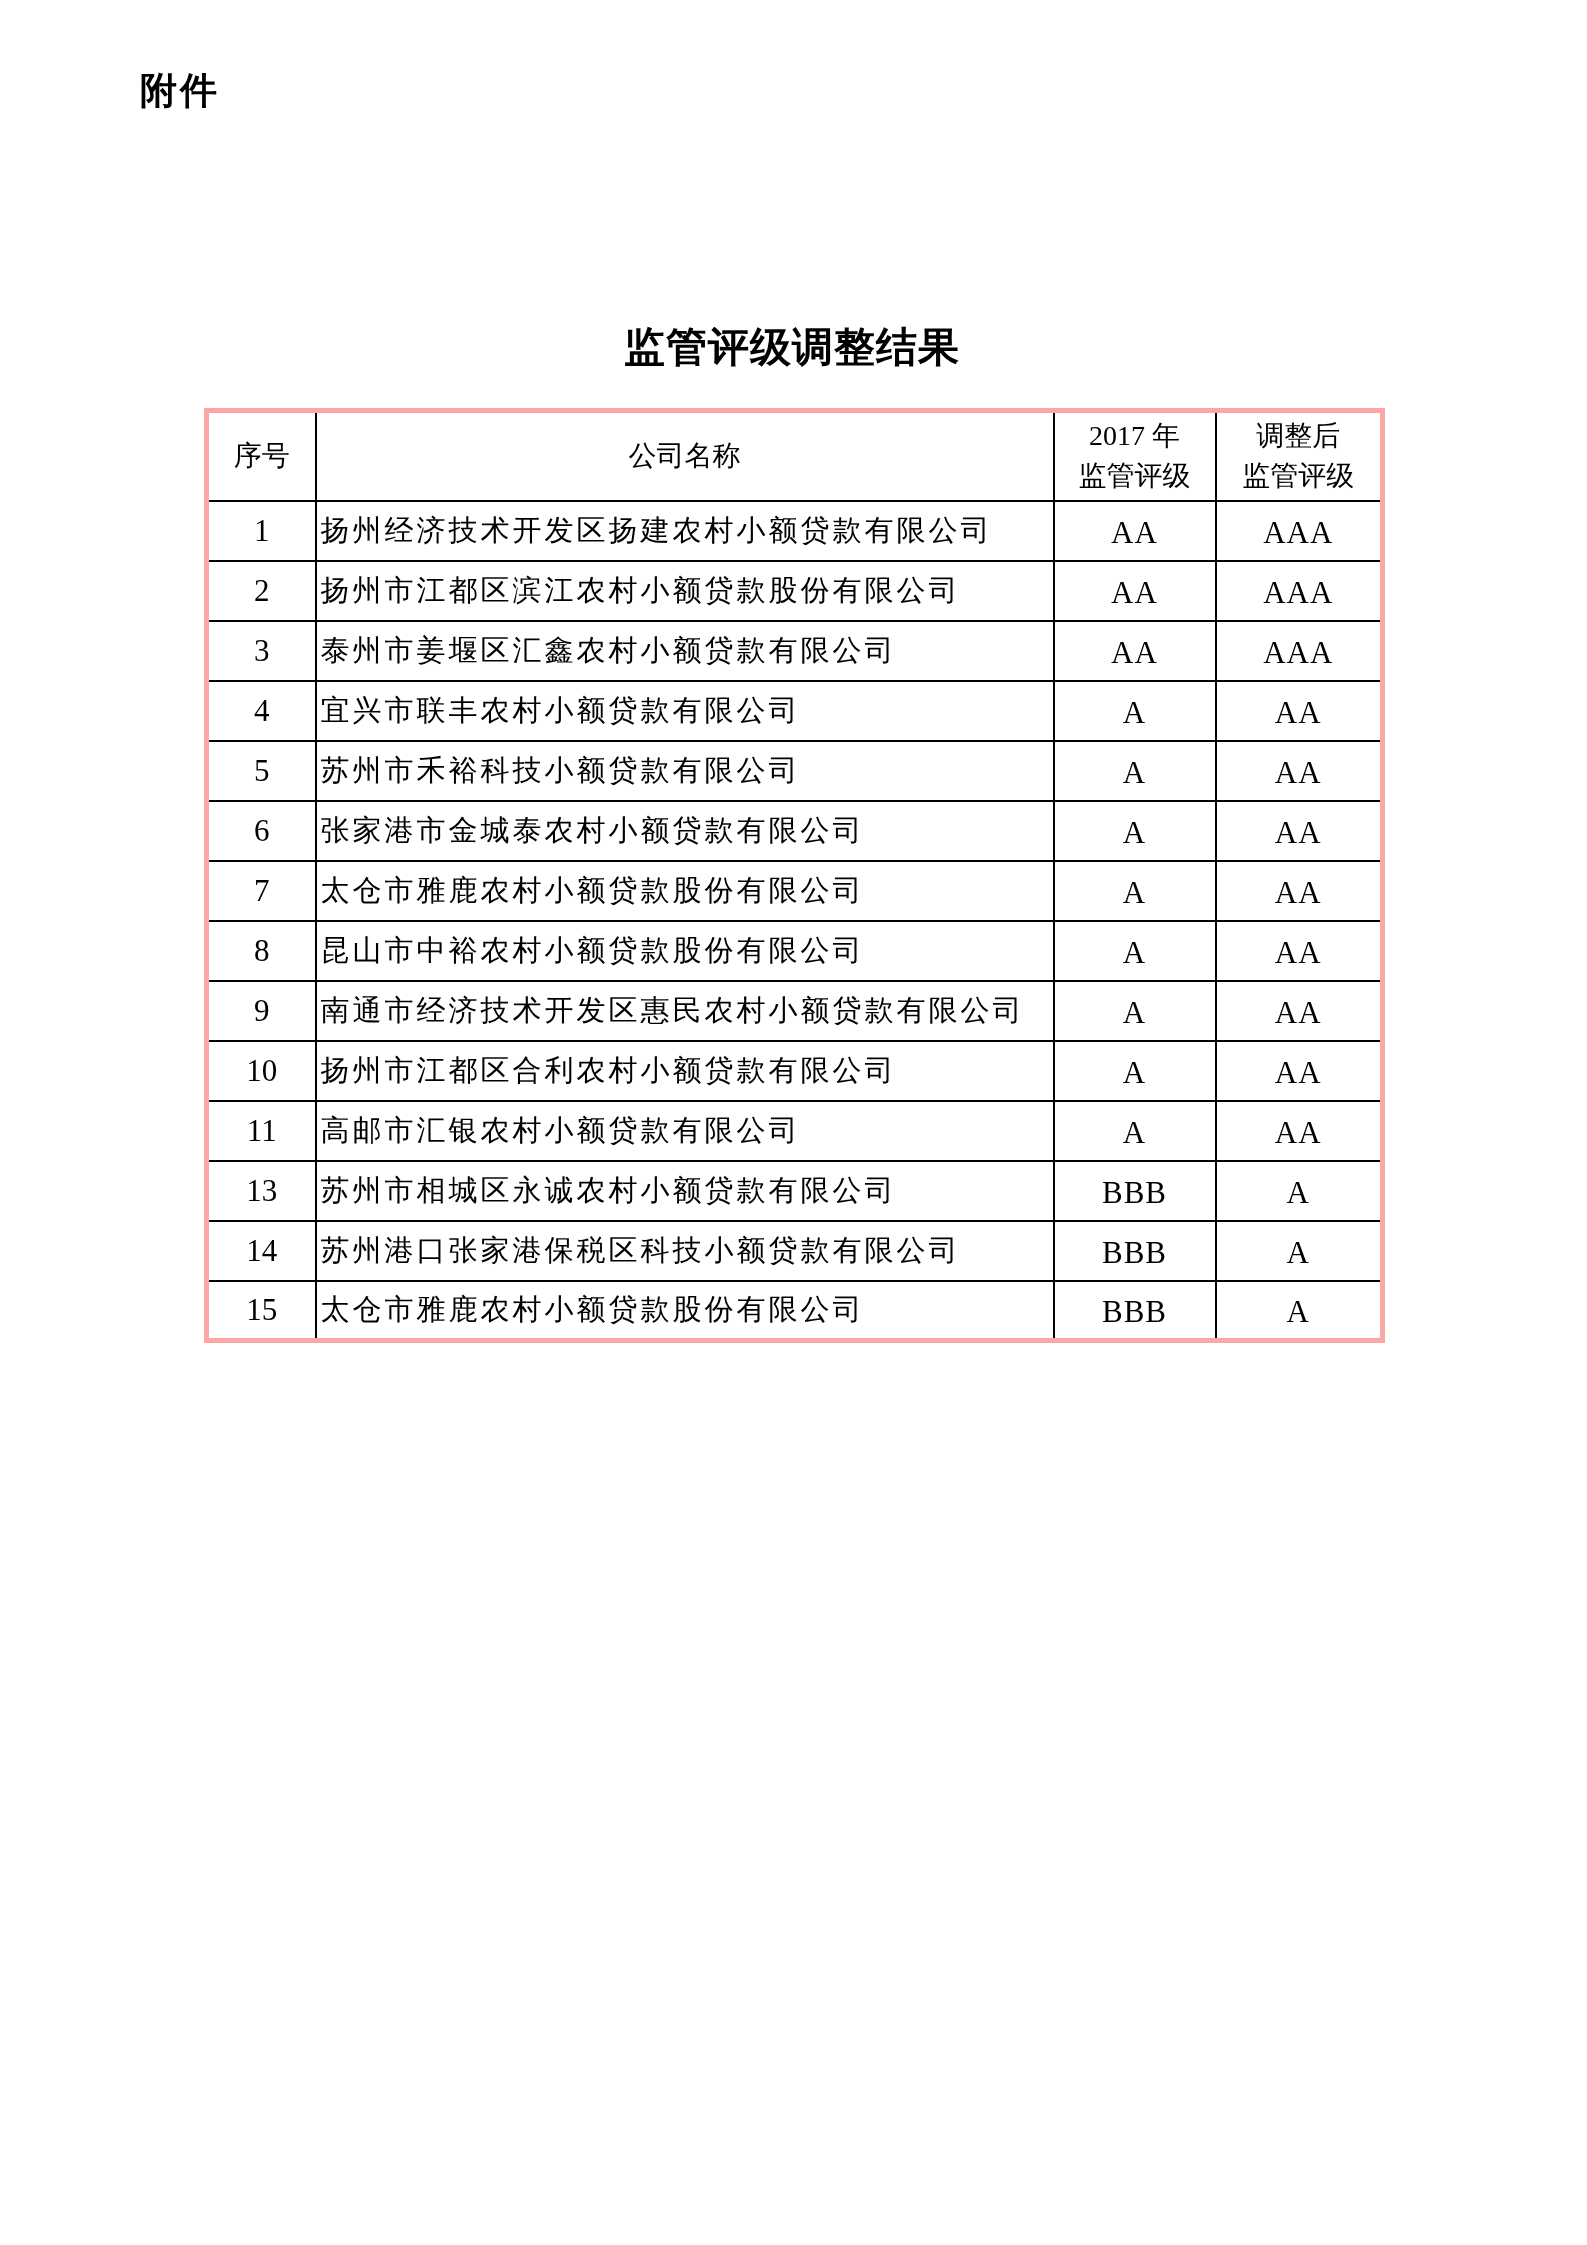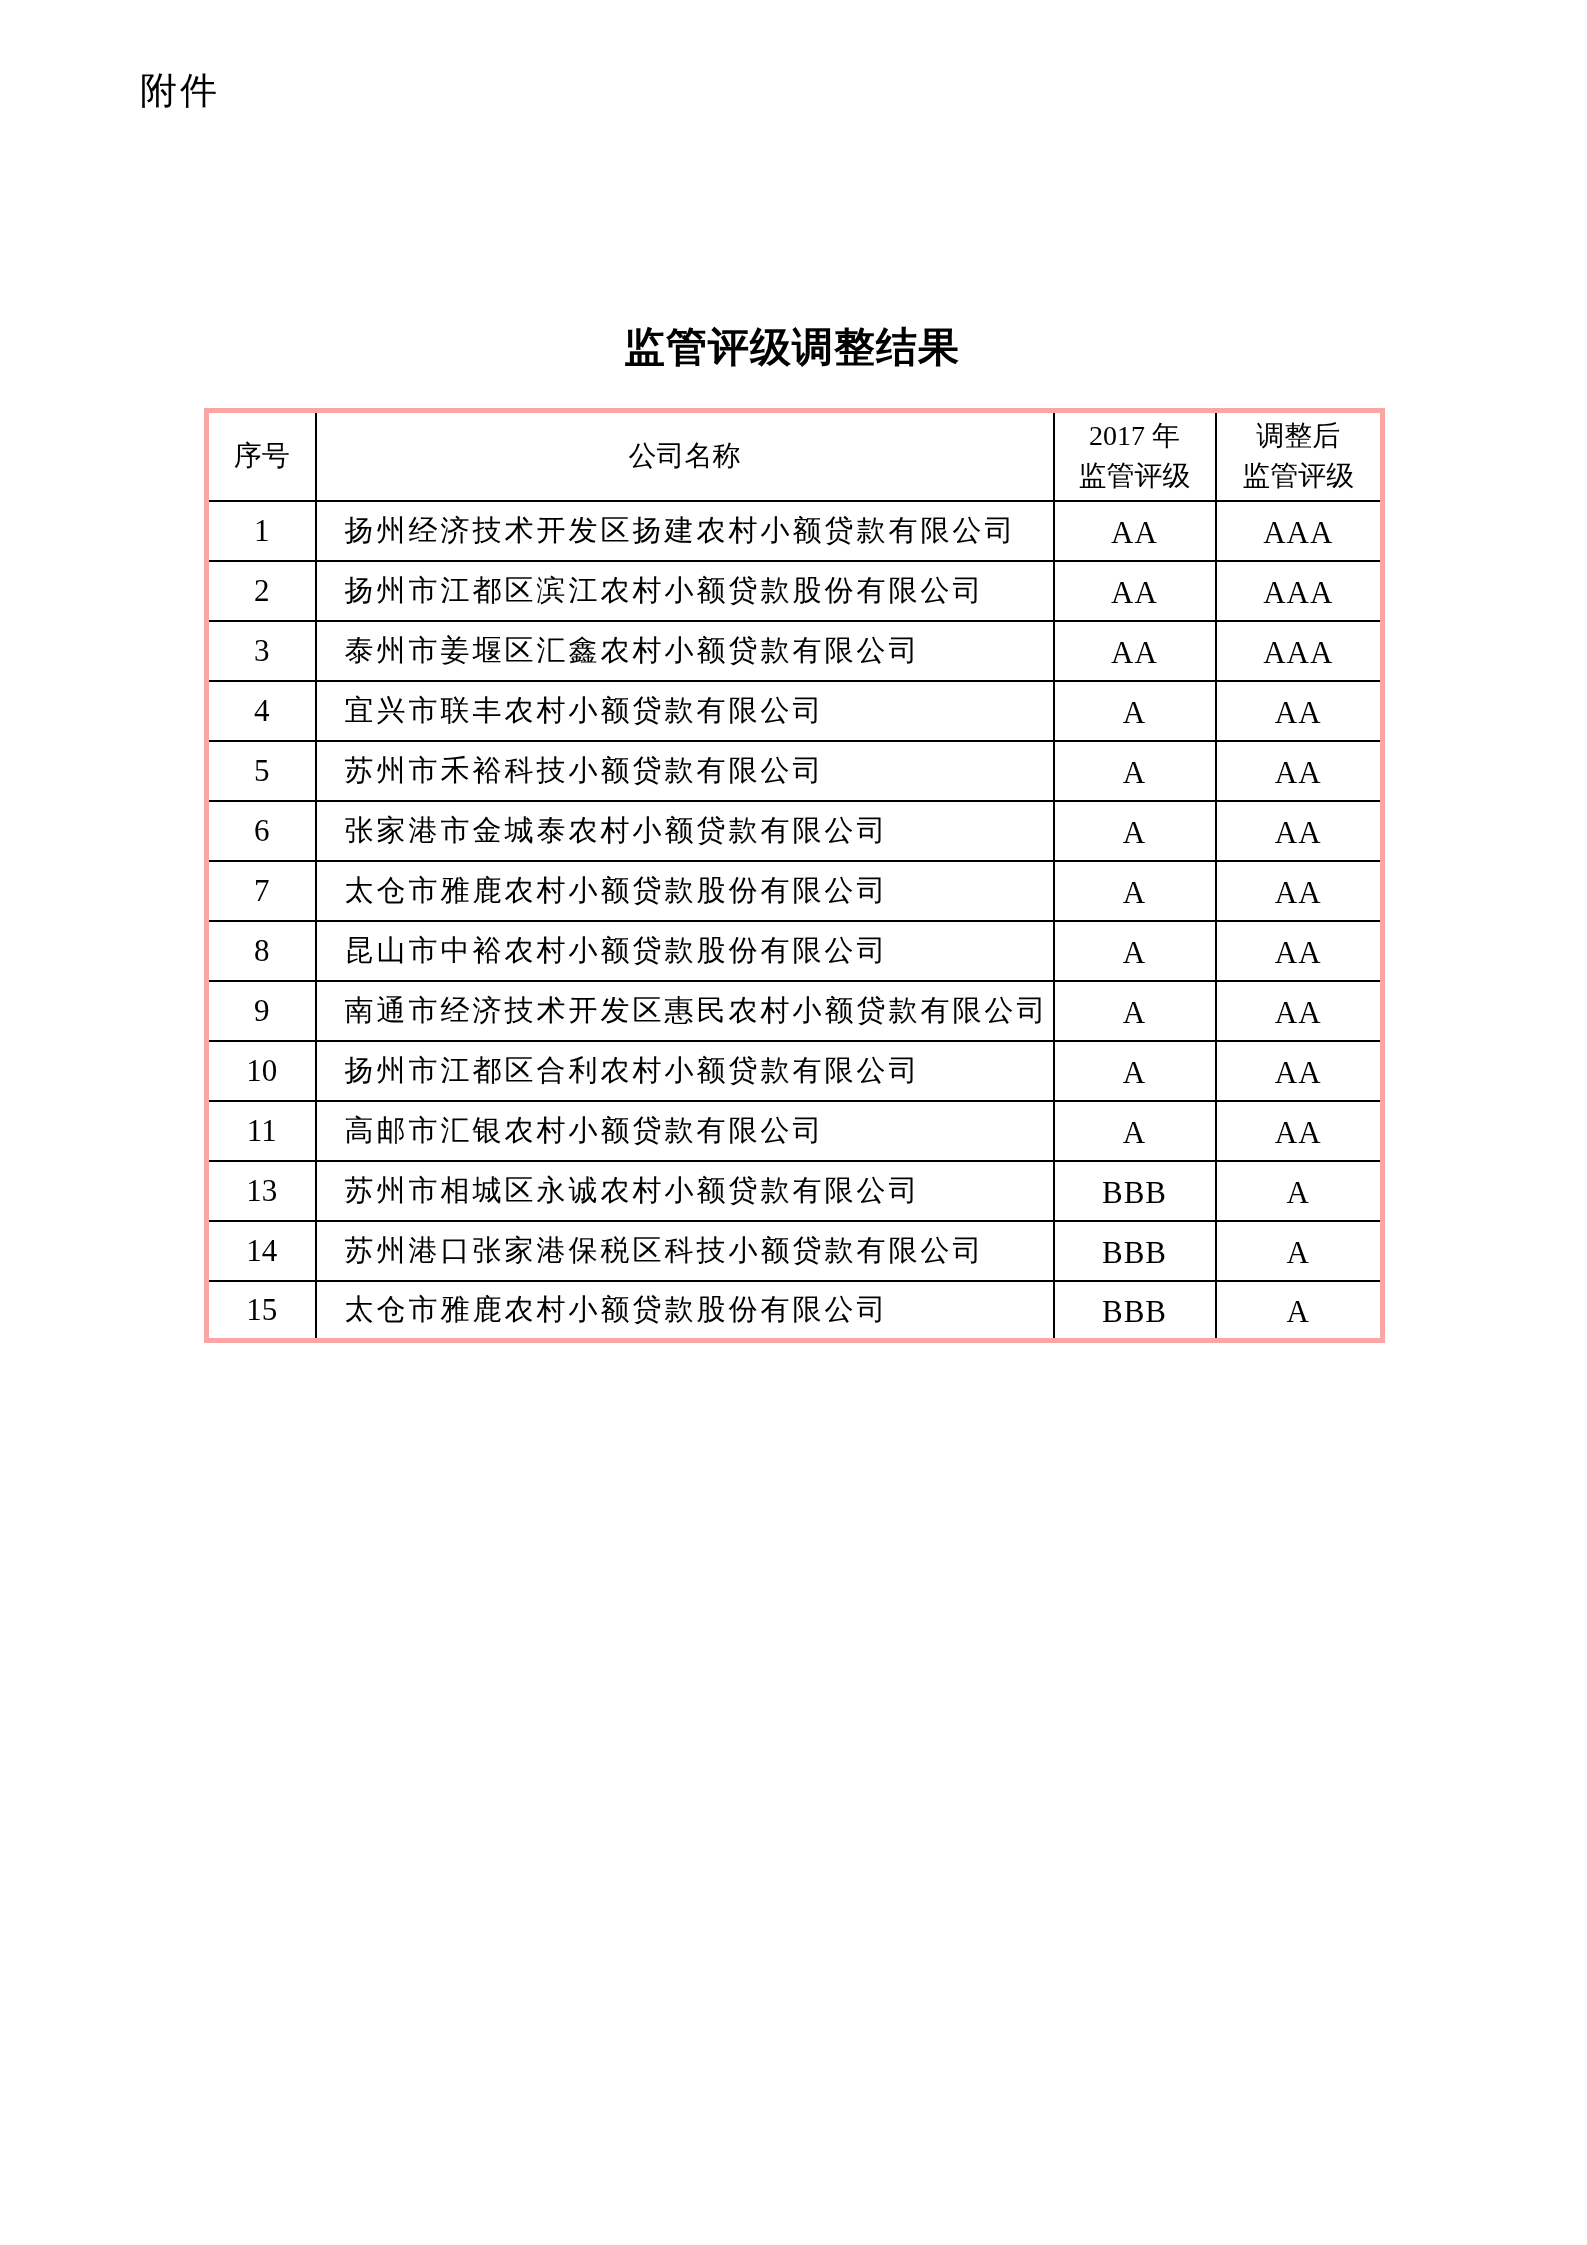--- a/index.html
+++ b/index.html
@@ -16,21 +16,21 @@
     font-family: "Liberation Serif", serif;
     overflow: hidden;
   }
   .attachment-label {
     position: absolute;
     left: 140px;
     top: 66px;
     font-family: "Liberation Sans", sans-serif;
     font-size: 37px;
     letter-spacing: 3px;
-    font-weight: 400;
+    font-weight: 700;
   }
   .doc-title {
     position: absolute;
     left: 204px;
     width: 1176px;
     text-align: center;
     font-weight: bold;
     font-size: 41px;
     letter-spacing: 1px;
     white-space: nowrap;
@@ -64,21 +64,21 @@
   th.h-cell .h-line {
     display: block;
     line-height: 40px;
   }
   td.c-index {
     text-align: center;
     font-size: 31px;
   }
   td.c-company {
     font-size: 29px;
-    padding-left: 28px;
+    padding-left: 4px;
     letter-spacing: 3px;
     white-space: nowrap;
     overflow: hidden;
     margin-left: 16px;
   }
   td.c-rating {
     text-align: center;
     font-size: 31px;
     padding-top: 4px;
     letter-spacing: 1px;

